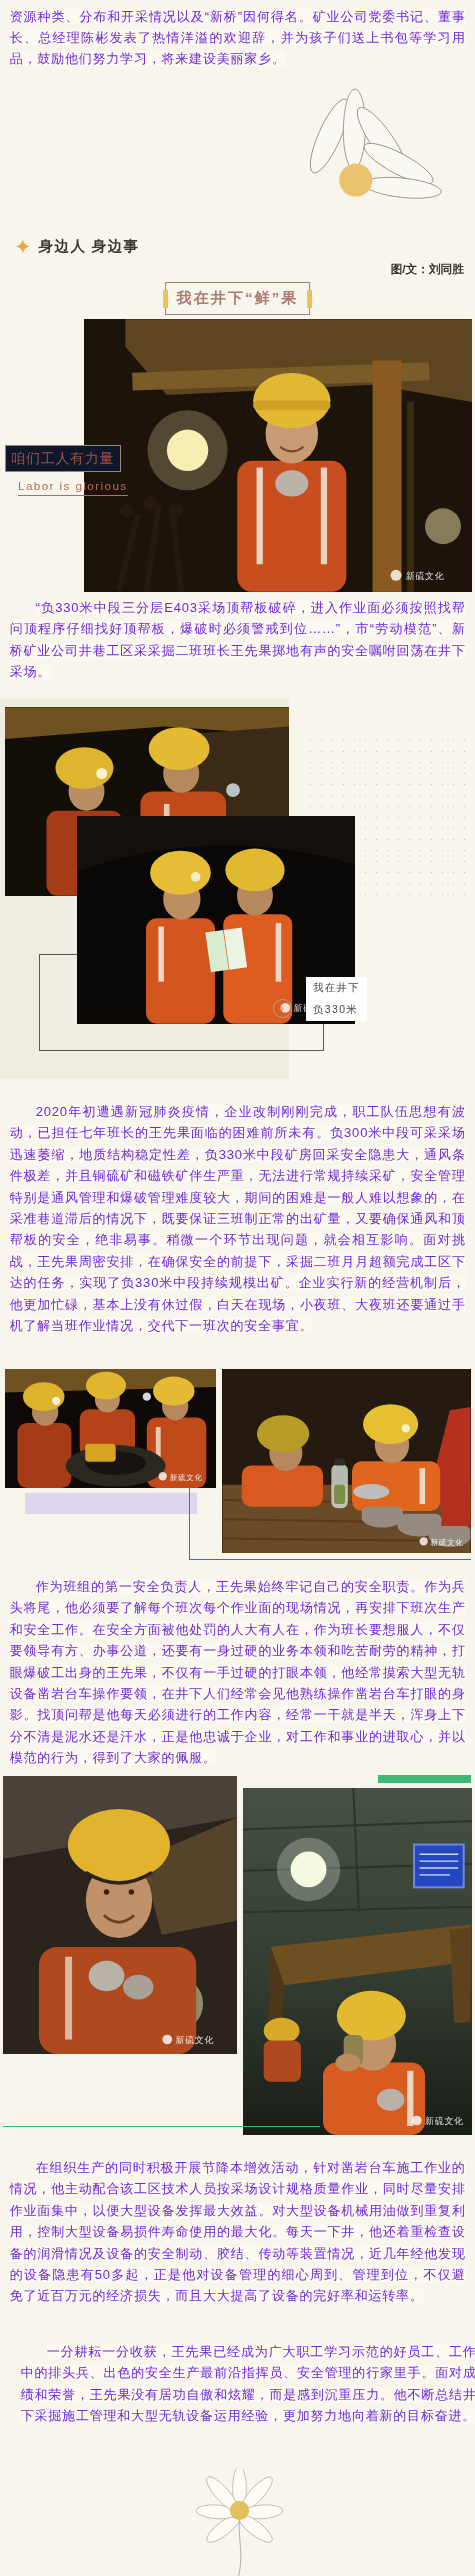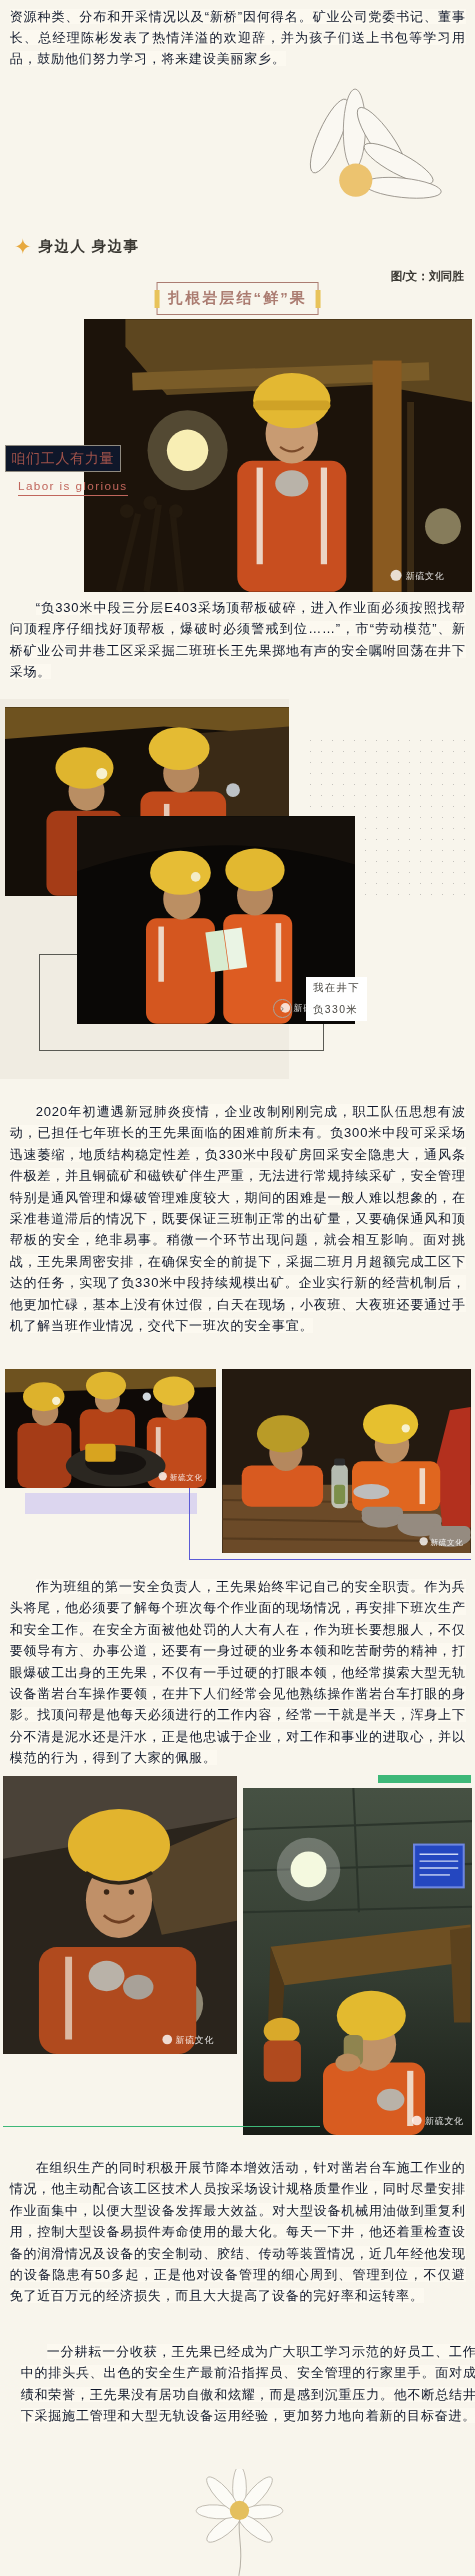--- a/index.html
+++ b/index.html
@@ -1,27 +1,27 @@
 <!DOCTYPE html>
 <html style="font-size:11px"><head>
 <meta charset="utf-8">
 <style>
   html,body{margin:0;padding:0;background:#efece4;}
   #page{position:relative;width:475px;height:2576px;margin:0 auto;background:#f8f5ec;
         font-family:"Liberation Sans","DejaVu Sans",sans-serif;color:#3e3c38;overflow:hidden;}
   .abs{position:absolute;}
   
   .para{position:absolute;left:9.7px;width:456px;font-size:13px;line-height:21.4px;
-        letter-spacing:0.8px;text-align:justify;text-indent:2em;color:#0f172a;}
+        letter-spacing:0.8px;text-align:justify;text-indent:2em;color:#6d28d9;}
   .para .hl{background:#fcf9f0;box-decoration-break:clone;-webkit-box-decoration-break:clone;}
   
   .hdr{position:absolute;left:14px;top:236px;display:flex;align-items:center;gap:7px;}
   .star{font-size:21px;color:#e7a93f;line-height:21px;}
   .hdr-label{font-size:14.5px;font-weight:bold;color:#3a3833;letter-spacing:1.4px;}
-  .credit{position:absolute;right:11px;top:269px;font-size:11.7px;font-weight:bold;color:#3a3833;}
+  .credit{position:absolute;right:11px;top:262px;font-size:11.7px;font-weight:bold;color:#3a3833;}
   
   .titlebox{position:absolute;left:50%;transform:translateX(-50%);top:282px;
     border:1.4px solid #ab7c71;color:#ab7c71;font-size:15px;font-weight:bold;
     letter-spacing:2.1px;padding:6.2px 11px;background:transparent;}
   .titlebox .bar{position:absolute;width:4.8px;height:18px;background:#e8c35a;top:50%;margin-top:-9px;}
   .titlebox .bar.l{left:-2.8px;} .titlebox .bar.r{right:-2.8px;}
   
   .photo{position:absolute;overflow:hidden;background:#14100a;}
   .photo svg{display:block;}
   
@@ -70,21 +70,21 @@
 
   <div class="hdr">
     <span class="star">✦</span>
     <span class="hdr-label">身边人 身边事</span>
   </div>
 
   <div class="credit">图/文：刘同胜</div>
 
   <div class="titlebox">
     <span class="bar l"></span>
-    <span>扎根岩层结“鲜”果</span>
+    <span>我在井下“鲜”果</span>
     <span class="bar r"></span>
   </div>
 
   <div class="photo" style="left:84px;top:319px;width:388px;height:273px;">
     <svg width="388" height="273" viewBox="0 0 562 395">
       <rect width="562" height="395" fill="#1c130a"></rect>
       <polygon points="60,0 562,0 562,120 420,95 120,110 60,40" fill="#5d461f"></polygon>
       <rect x="70" y="70" width="430" height="26" fill="#7a5c28" transform="rotate(-2 285 83)"></rect>
       <rect x="418" y="60" width="42" height="335" fill="#8a5a20"></rect>
       <rect x="468" y="120" width="10" height="275" fill="#3a2a14"></rect>

